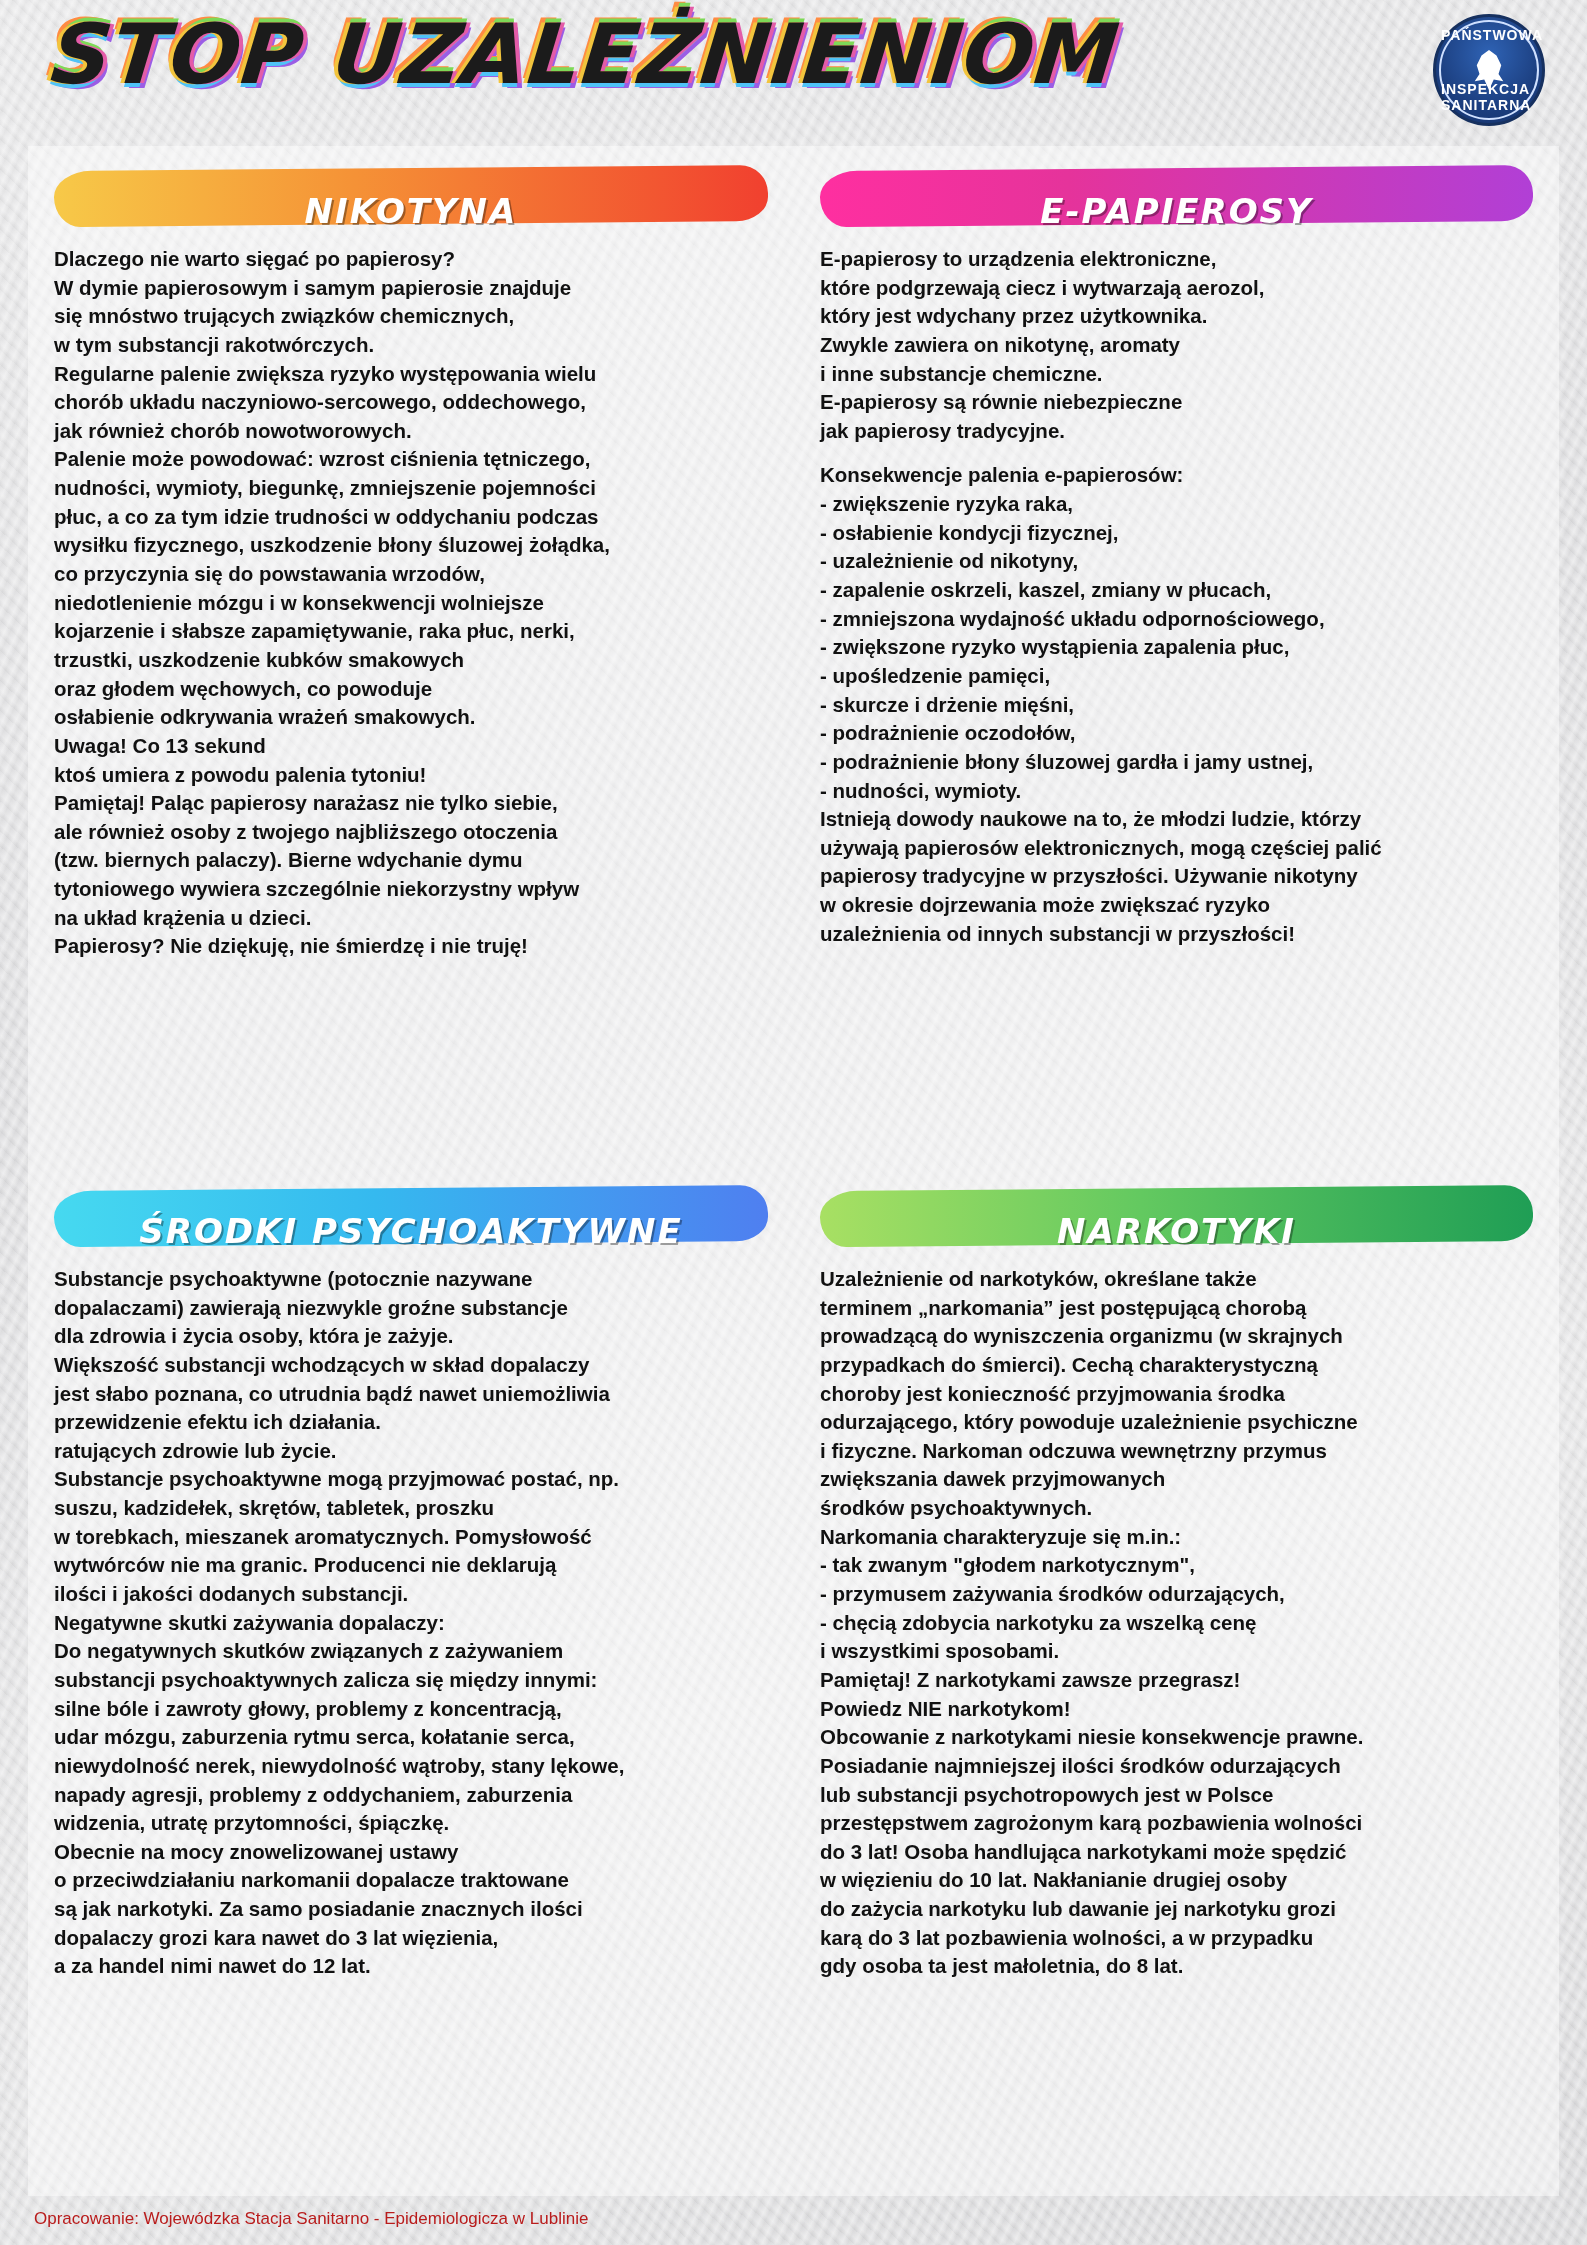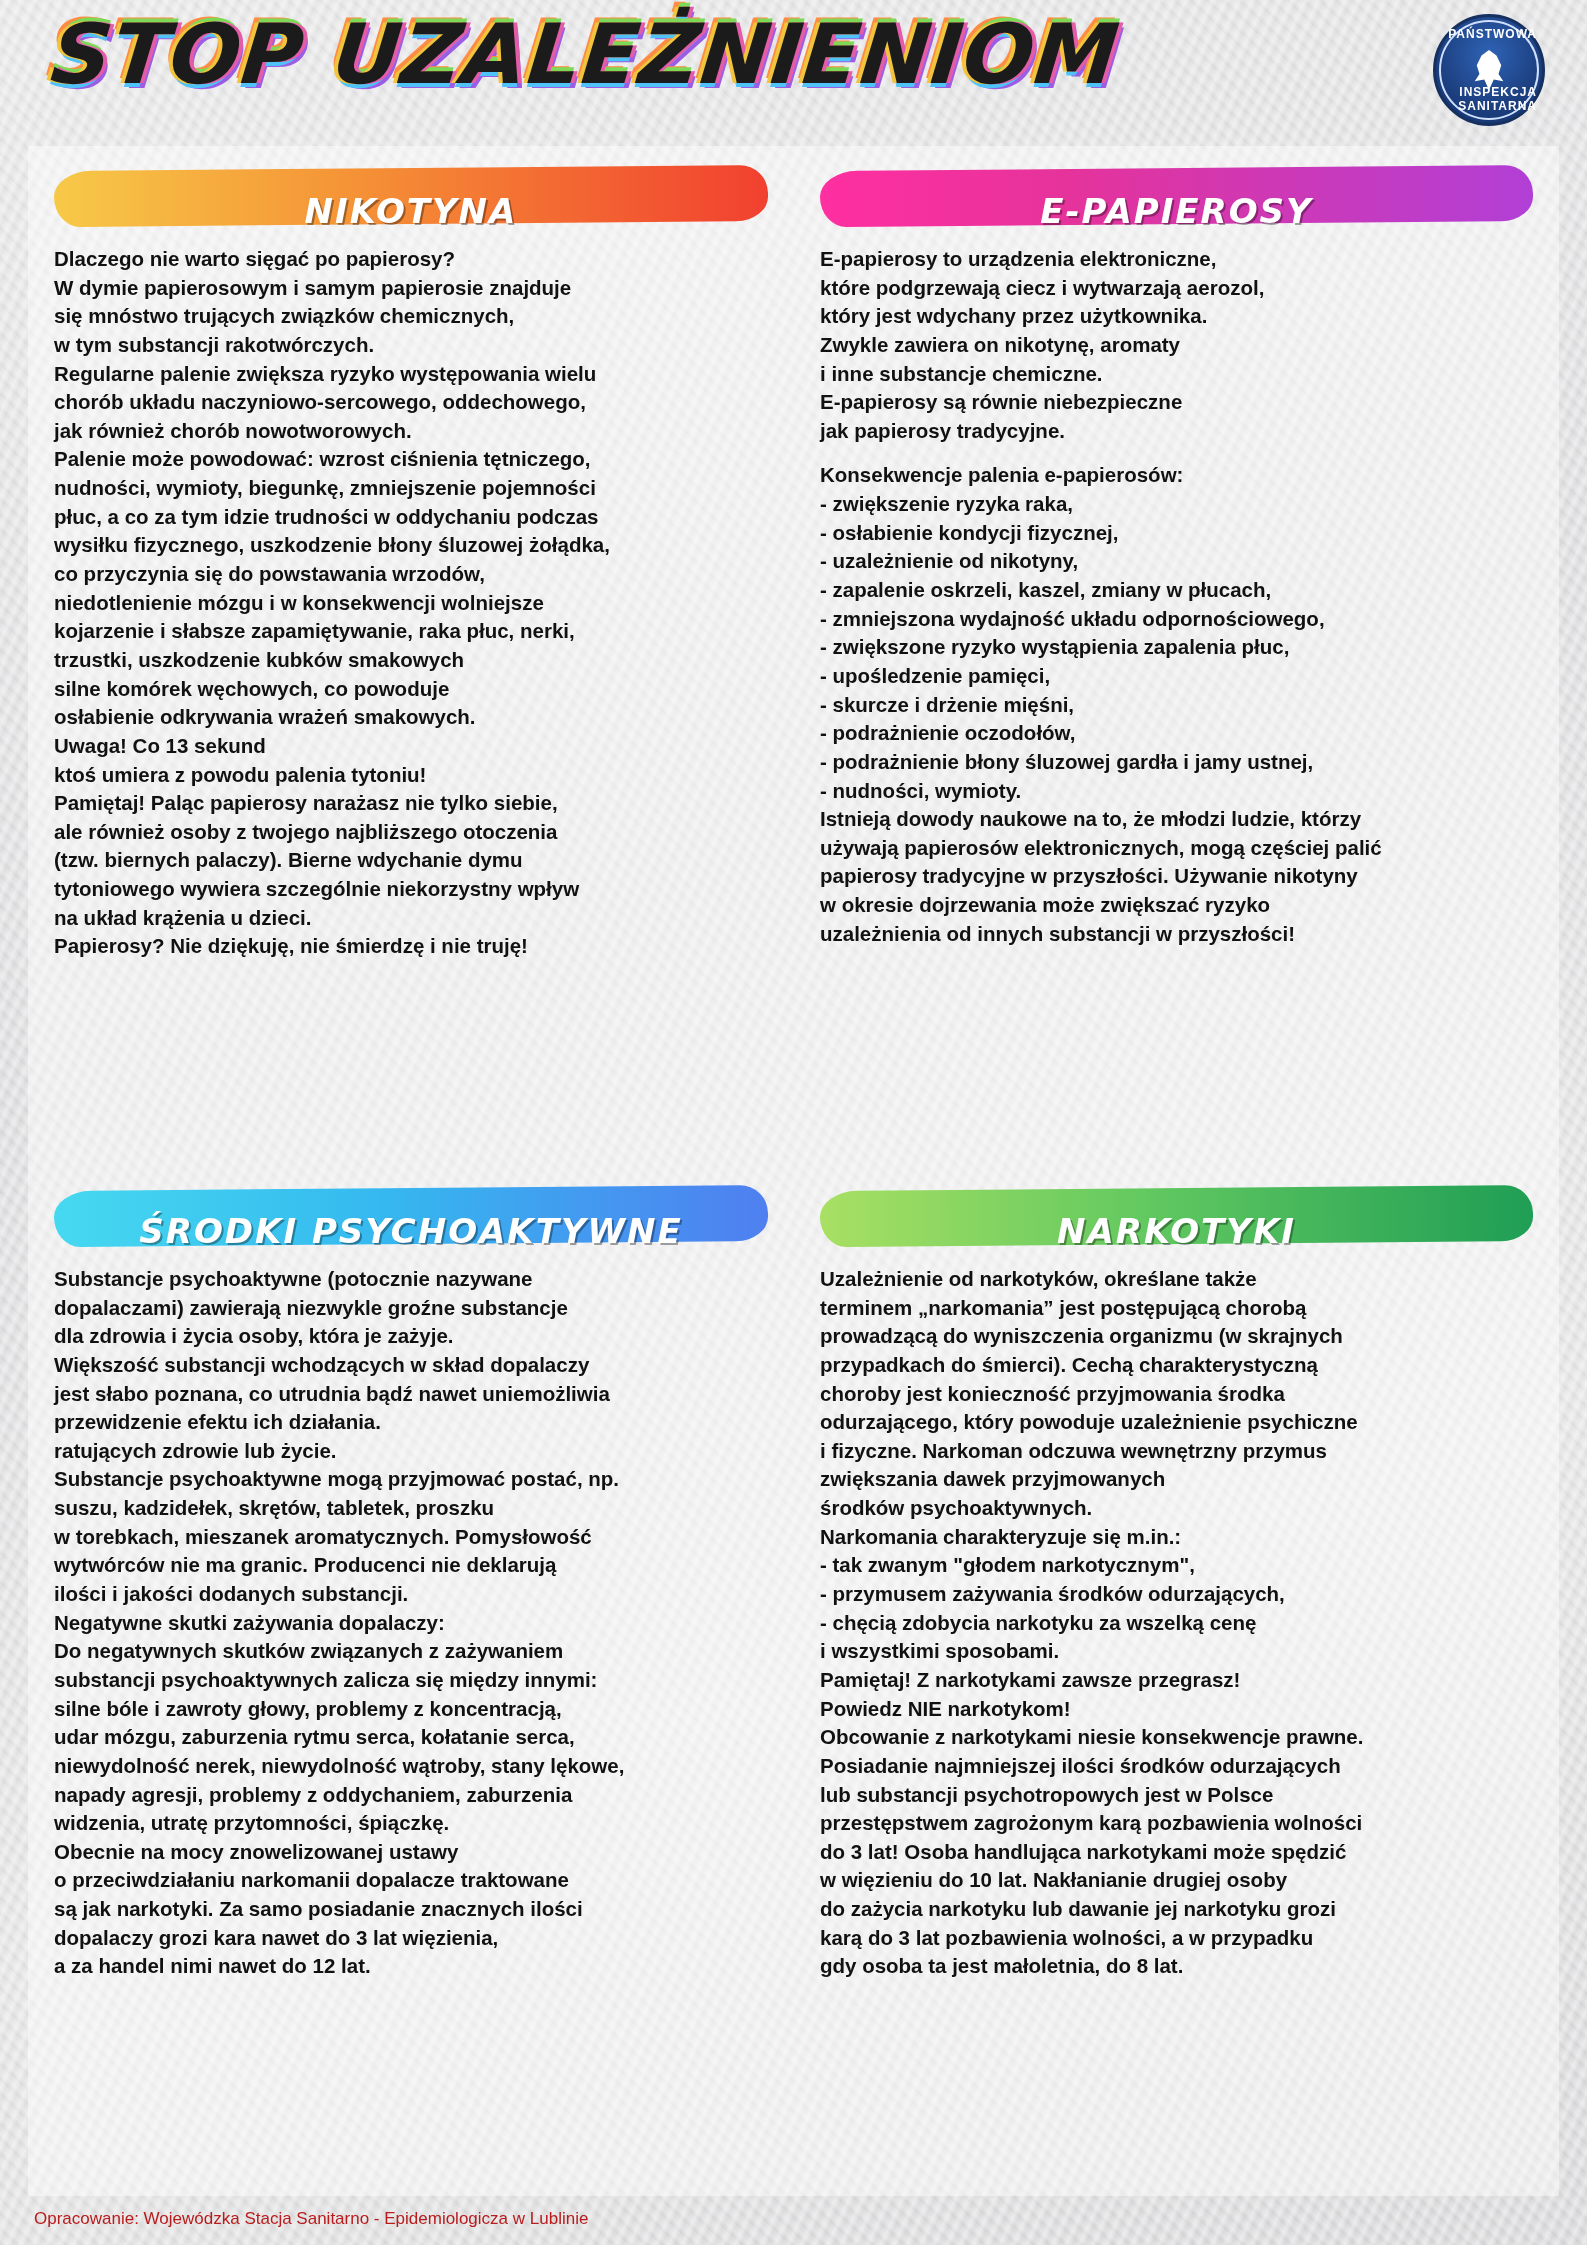--- a/index.html
+++ b/index.html
@@ -41,21 +41,21 @@
   }
   .emblem .ring{
     width:96px;height:96px;border-radius:50%;border:2px solid #cfe0ff;
     display:flex;align-items:center;justify-content:center;position:relative;
   }
   .emblem .eagle{
     width:34px;height:40px;background:#fff;
     clip-path:polygon(50% 0%,72% 14%,86% 38%,78% 60%,92% 78%,64% 74%,50% 100%,36% 74%,8% 78%,22% 60%,14% 38%,28% 14%);
   }
   .emblem .top-txt, .emblem .bot-txt{
-    position:absolute;left:0;right:0;text-align:right;color:#fff;font-size:12px;letter-spacing:1px;font-weight:bold;
+    position:absolute;left:0;right:0;text-align:left;color:#fff;font-size:14px;letter-spacing:1px;font-weight:bold;
   }
   .emblem .top-txt{top:5px;}
   .emblem .bot-txt{bottom:5px;}
 
   
   .grid{
     position:absolute;top:146px;left:28px;width:1531px;
     display:grid;grid-template-columns:766px 765px;grid-template-rows:1020px 1030px;
   }
   .panel{
@@ -141,21 +141,21 @@
           <p class="c-orange">chorób układu naczyniowo-sercowego, oddechowego,</p>
           <p class="c-orange">jak również chorób nowotworowych.</p>
           <p class="">Palenie może powodować:  wzrost ciśnienia tętniczego,</p>
           <p class="">nudności, wymioty, biegunkę, zmniejszenie pojemności</p>
           <p class="">płuc, a co za tym idzie trudności w oddychaniu podczas</p>
           <p class="">wysiłku fizycznego, uszkodzenie błony śluzowej żołądka,</p>
           <p class="">co przyczynia się do powstawania wrzodów,</p>
           <p class="">niedotlenienie mózgu i w konsekwencji wolniejsze</p>
           <p class="">kojarzenie i słabsze zapamiętywanie, raka płuc, nerki,</p>
           <p class="">trzustki, uszkodzenie kubków smakowych</p>
-          <p class="">silne komórek węchowych, co powoduje</p>
+          <p class="">oraz głodem węchowych, co powoduje</p>
           <p class="">osłabienie odkrywania wrażeń smakowych.</p>
           <p class="c-red">Uwaga! Co 13 sekund</p>
           <p class="c-red">ktoś umiera z powodu palenia tytoniu!</p>
           <p class="">Pamiętaj! Paląc papierosy narażasz nie tylko siebie,</p>
           <p class="">ale również osoby z twojego najbliższego otoczenia</p>
           <p class="">(tzw. biernych palaczy). Bierne wdychanie dymu</p>
           <p class="">tytoniowego wywiera szczególnie niekorzystny wpływ</p>
           <p class="">na układ krążenia u dzieci.</p>
           <p class="c-orange big">Papierosy? Nie dziękuję, nie śmierdzę i nie truję!</p>
         </div>

